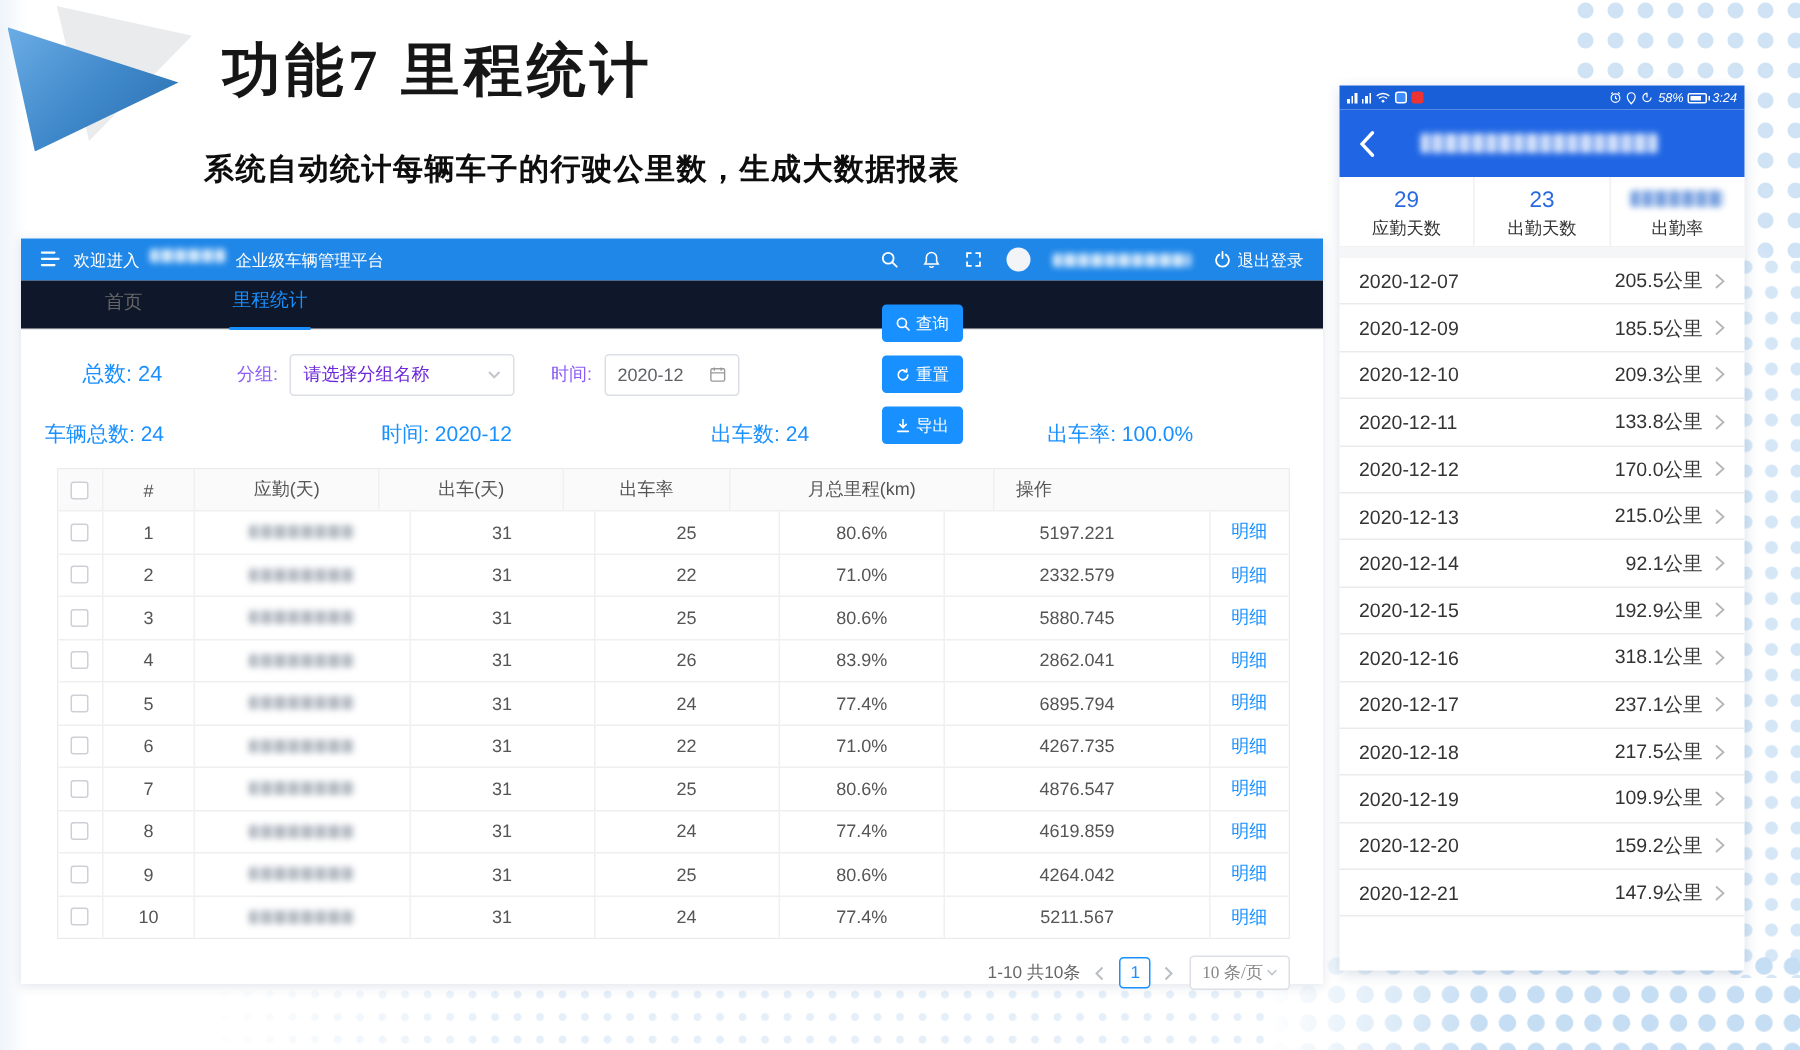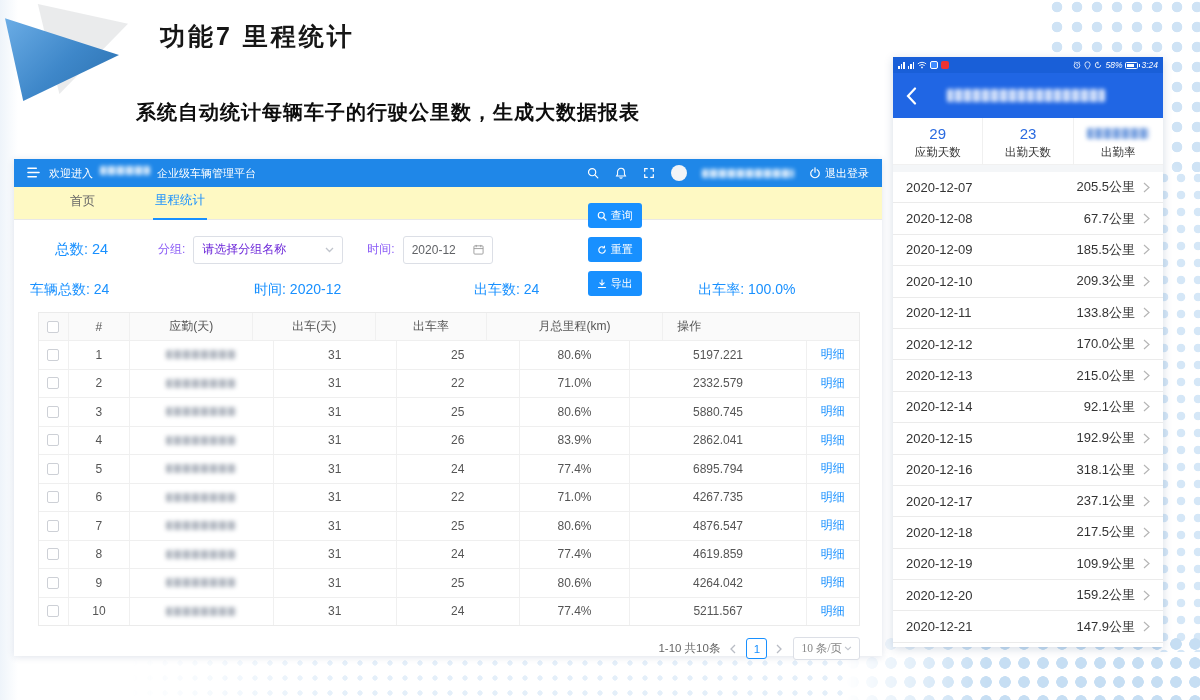--- a/index.html
+++ b/index.html
@@ -25,41 +25,41 @@
     background-image:radial-gradient(circle at 5px 5px,#cfe3f5 2.4px,transparent 2.9px);
     background-size:15px 15px;
     -webkit-mask-image:linear-gradient(90deg,transparent 0,#000 30%); mask-image:linear-gradient(90deg,transparent 0,#000 30%);}
   .tri { position:absolute; }
   .tri-gray { left:30px; top:4px; width:98px; height:90px; background:#e3e4e6; opacity:.75;
     clip-path:polygon(8% 0,100% 22%,30% 100%); }
   .tri-blue { left:5px; top:9px; width:114px; height:92px;
     background:linear-gradient(135deg,#6fb0e8 0%,#3e87c9 55%,#2a6fae 100%);
     clip-path:polygon(0 10%,100% 50%,16% 100%); }
 
-  .page-title { position:absolute; left:160px; top:20px; font-family:Liberation Sans, sans-serif;
-    font-size:25px; font-weight:700; color:#161616; letter-spacing:3px; }
+  .page-title { position:absolute; left:148px; top:20px; font-family:Liberation Serif, serif;
+    font-size:39px; font-weight:700; color:#161616; letter-spacing:3px; }
   .page-subtitle { position:absolute; left:136px; top:99px; font-size:20px; font-weight:700; color:#0d0d0d; letter-spacing:1px; }
 
   
   .blur { display:inline-block; border-radius:2px; filter:blur(2px);
     background:repeating-linear-gradient(90deg,#aeb4bd 0 5px,#d8dce1 5px 9px); }
   .blur.light { background:repeating-linear-gradient(90deg,rgba(255,255,255,.85) 0 5px,rgba(255,255,255,.45) 5px 9px); }
   .blur.blue { background:repeating-linear-gradient(90deg,#6f9bdd 0 5px,#b9cdf0 5px 9px); }
 
   
   .desktop { position:absolute; left:14px; top:159px; width:868px; height:497px; background:#fff;
     box-shadow:0 1px 7px rgba(30,60,110,.14); font-size:12px; color:#555; }
   .navbar { height:28px; background:#1f87e8; color:#fff; display:flex; align-items:center; padding:0 13px; gap:9px; font-size:11px; }
   .navbar .brand { display:flex; align-items:flex-start; gap:7px; white-space:nowrap; }
   .nav-right { margin-left:auto; display:flex; align-items:center; gap:15px; }
   .nav-ic { width:13px; height:13px; display:inline-flex; }
   .avatar { width:16px; height:16px; border-radius:50%; background:#f2f4f7; }
   .logout { display:flex; align-items:center; gap:4px; }
 
-  .tabbar { height:33px; background:#fef9c3; border-bottom:1px solid #e8e8e8; display:flex; align-items:flex-end;
+  .tabbar { height:33px; background:#0f172a; border-bottom:1px solid #e8e8e8; display:flex; align-items:flex-end;
     padding-left:54px; gap:56px; font-size:12.5px; color:#666; }
   .tab { padding:0 2px 9px; cursor:pointer; }
   .tab.active { color:#1890ff; border-bottom:2px solid #1890ff; margin-bottom:-1px; }
 
   .content { padding:0 22px 0 16px; }
   .filter-row { margin:15px 0 0 25px; display:flex; align-items:center; height:29px; font-size:12px; color:#555; }
   .total { color:#1890ff; font-size:14.5px; width:103px; }
   .flabel { margin-right:8px; color:#8b5cf6; }
   .select { width:150px; height:28px; border:1px solid #dcdfe6; border-radius:3px; display:flex; align-items:center;
     padding:0 8px; color:#6d28d9; background:#fff; justify-content:space-between; }
@@ -497,29 +497,20 @@
       <div class="mrow">
         <span class="date">2020-12-07</span>
         <span class="km">205.5公里</span>
         <span class="chev">
             <svg width="7" height="11" viewBox="0 0 7 11">
               <path d="M1 1l5 4.5L1 10" stroke="#b5b5b5" stroke-width="1.2" fill="none"></path>
             </svg>
           </span>
       </div>
       <div class="mrow">
-        <span class="date">2020-12-08</span>
-        <span class="km">67.7公里</span>
-        <span class="chev">
-            <svg width="7" height="11" viewBox="0 0 7 11">
-              <path d="M1 1l5 4.5L1 10" stroke="#b5b5b5" stroke-width="1.2" fill="none"></path>
-            </svg>
-          </span>
-      </div>
-      <div class="mrow">
         <span class="date">2020-12-09</span>
         <span class="km">185.5公里</span>
         <span class="chev">
             <svg width="7" height="11" viewBox="0 0 7 11">
               <path d="M1 1l5 4.5L1 10" stroke="#b5b5b5" stroke-width="1.2" fill="none"></path>
             </svg>
           </span>
       </div>
       <div class="mrow">
         <span class="date">2020-12-10</span>

